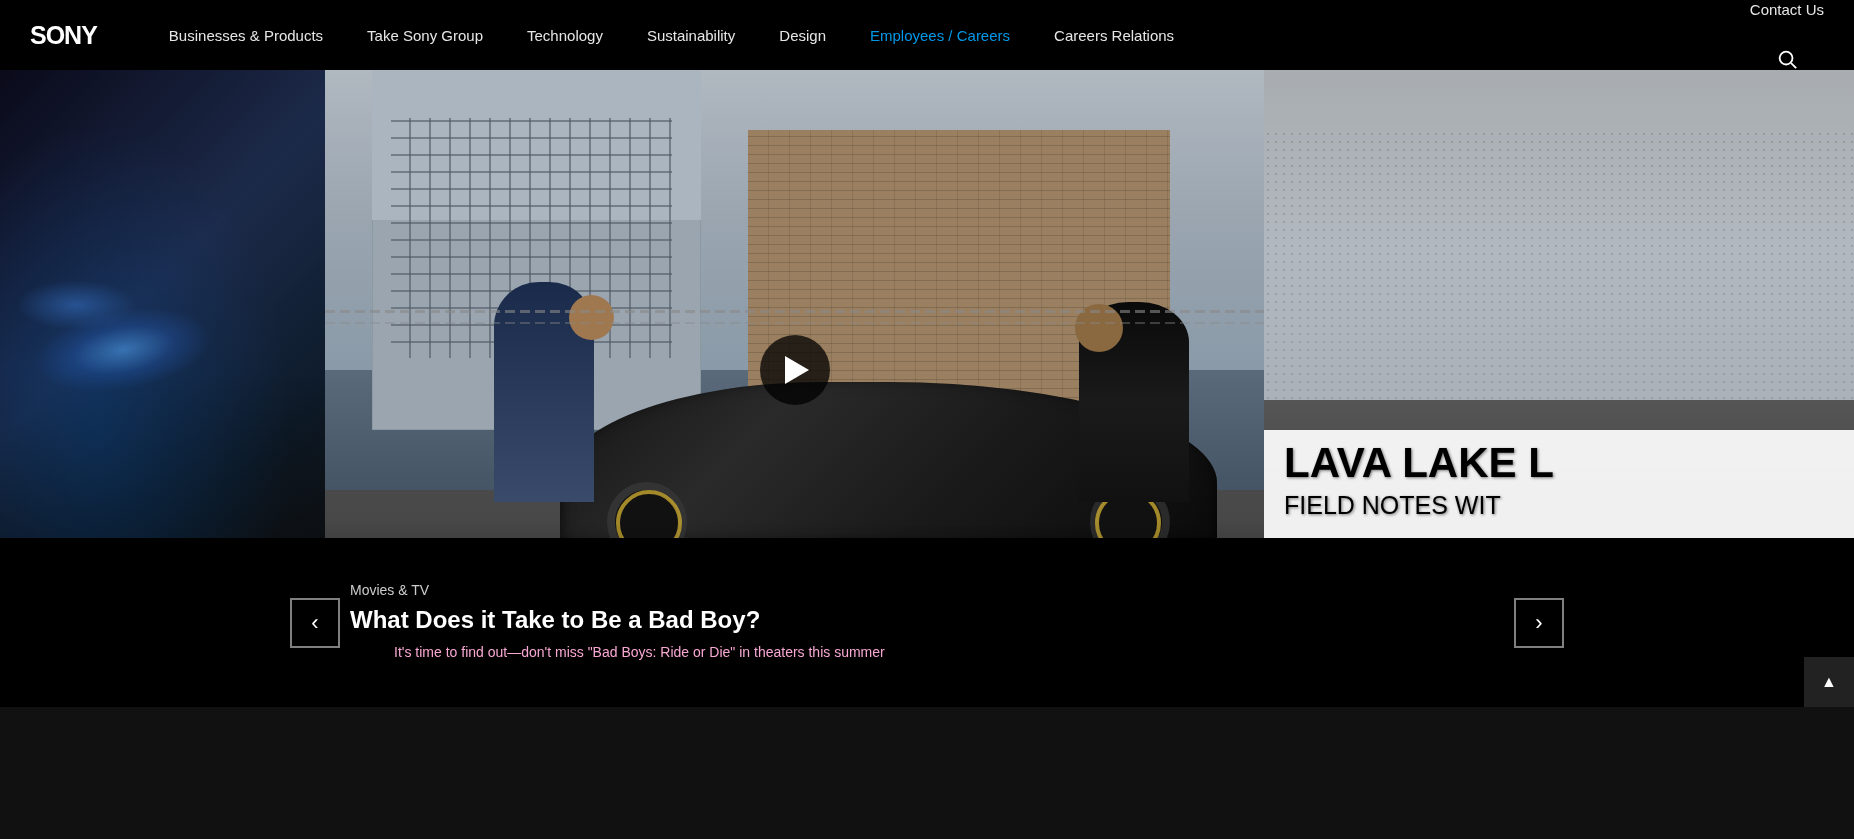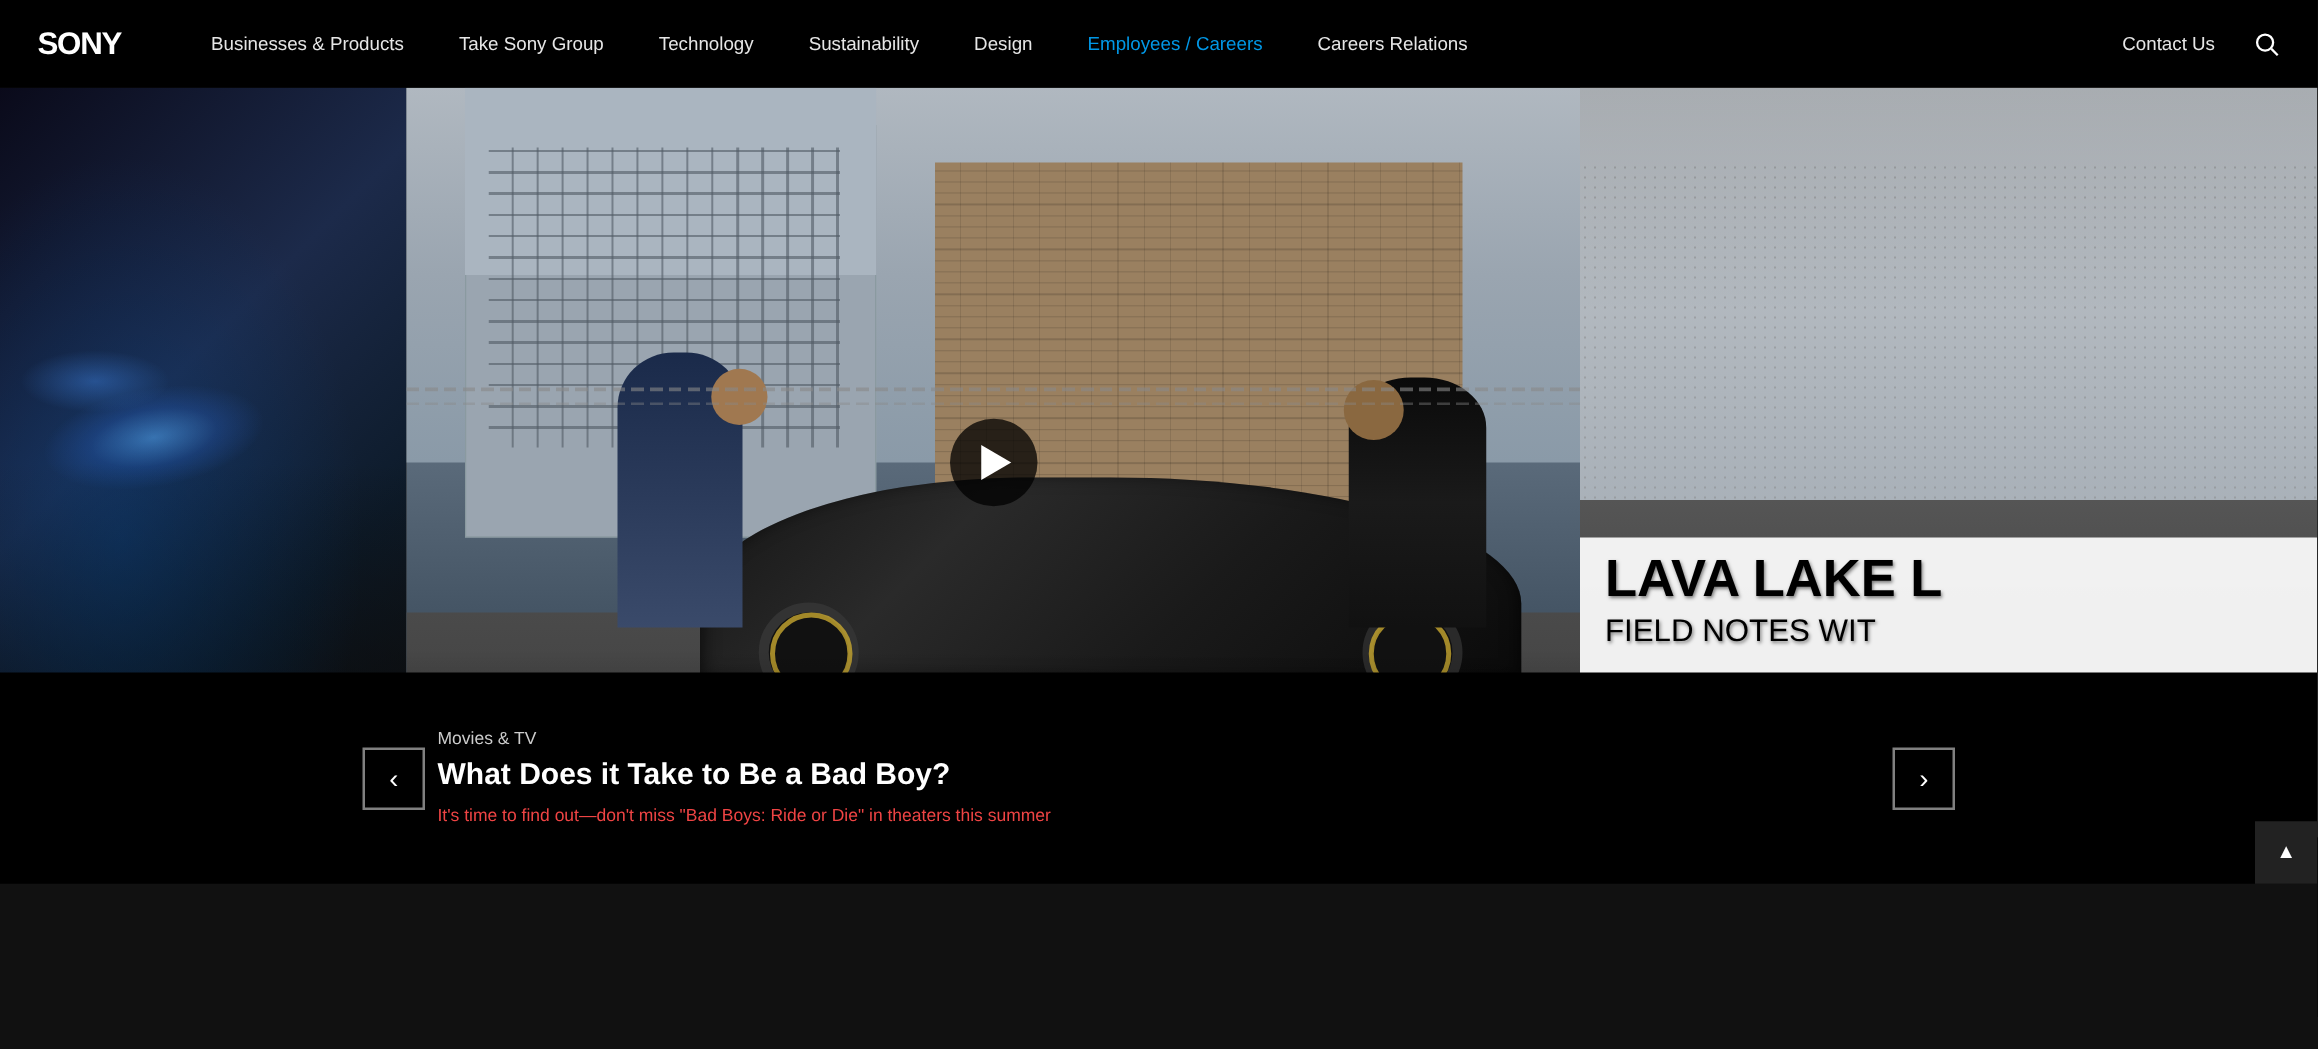--- a/index.html
+++ b/index.html
@@ -38,20 +38,21 @@
       opacity: 0.9;
     }
     .nav-link.active {
       color: #00a8ff;
     }
     .nav-right {
       display: flex;
       align-items: center;
       gap: 30px;
       margin-left: auto;
+      flex-direction: column;
     }
     .nav-contact {
       color: #fff;
       font-size: 15px;
       text-decoration: none;
       opacity: 0.9;
     }
     .search-icon-btn {
       background: none;
       border: none;
@@ -281,22 +282,23 @@
     }
     .caption-title {
       font-size: 24px;
       font-weight: 700;
       color: #fff;
       margin-bottom: 8px;
       line-height: 1.2;
     }
     .caption-desc {
       font-size: 14px;
-      color: #ef4444;
+      color: #f9a8d4;
       line-height: 1.4;
+      margin-left: 44px;
     }
     .nav-arrow {
       width: 50px;
       height: 50px;
       background: none;
       border: 2px solid rgba(255,255,255,0.5);
       color: #fff;
       font-size: 22px;
       cursor: pointer;
       display: flex;

